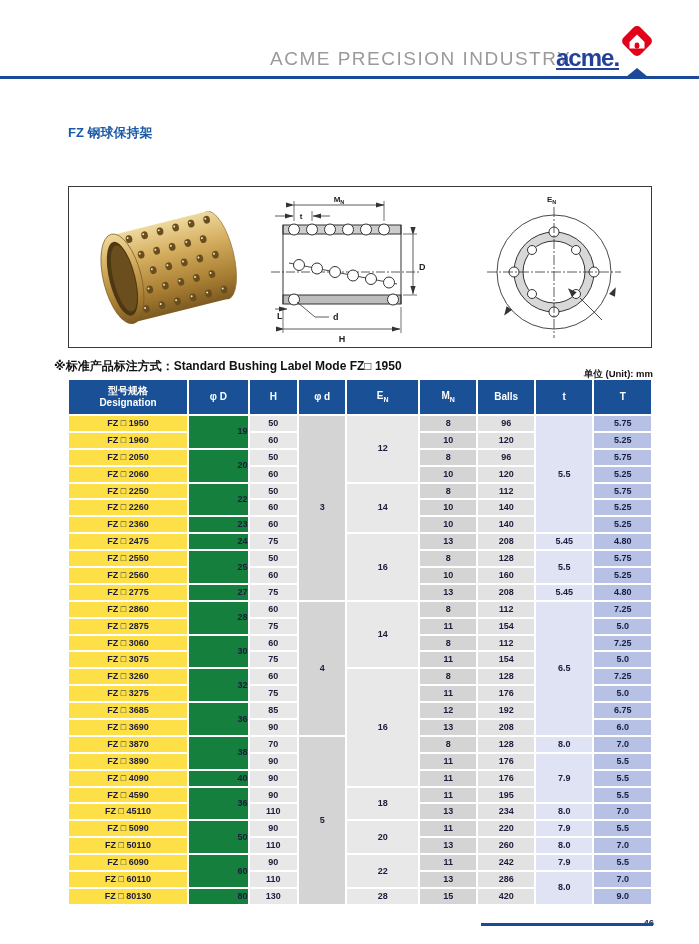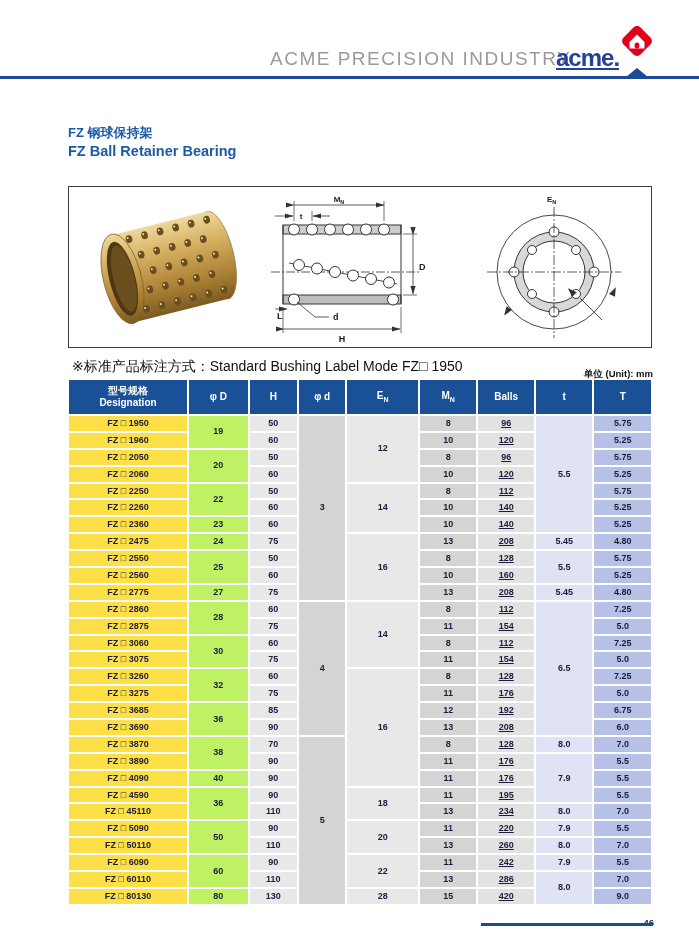--- a/index.html
+++ b/index.html
@@ -18,37 +18,37 @@
   
   .title-zh{position:absolute;left:68px;top:124px;font-size:13px;font-weight:bold;color:#1b5aa5;}
   .title-en{position:absolute;left:68px;top:143px;font-size:14.5px;font-weight:bold;color:#1b5aa5;}
   
   .dbox{position:absolute;left:68px;top:186px;width:584px;height:162px;background:#fff;
         border:1.2px solid #3a3a3a;box-sizing:border-box;}
   .dbox svg{position:absolute;}
   .dlbl{font-family:"Liberation Sans",sans-serif;font-size:8px;font-weight:bold;fill:#222;}
   .dlbl-big{font-family:"Liberation Sans",sans-serif;font-size:9px;font-weight:bold;fill:#222;}
   
-  .note{position:absolute;left:72px;top:358px;font-size:14px;font-weight:normal;color:#111;}
+  .note{position:absolute;left:54px;top:358px;font-size:12px;font-weight:bold;color:#111;}
   .unit{position:absolute;right:46px;top:368px;font-size:9.5px;font-weight:bold;color:#111;}
   
   #spec{position:absolute;left:67px;top:378px;width:586px;border-collapse:separate;
         border-spacing:2px;table-layout:fixed;}
   #spec th{background:#1a5096;color:#fff;font-size:10px;font-weight:bold;height:34px;
            text-align:center;vertical-align:middle;padding:0;line-height:1.25;}
   #spec th sub{font-size:7px;}
   #spec td{text-align:center;vertical-align:middle;height:14.9px;padding:0;
            font-size:9px;font-weight:bold;color:#1c1c3c;line-height:1;}
   #spec td.c0{background:#fde047;}
-  #spec td.c1{background:#bef264;}
+  #spec td.c1{background:#15803d;text-align:right;}
   #spec td.c2{background:#e8e8e8;}
   #spec td.c3{background:#d4d4d4;}
   #spec td.c4{background:#e8e8e8;}
   #spec td.c5{background:#d4d4d4;}
-  #spec td.c6{background:#e2e2e2;text-decoration:underline;}
+  #spec td.c6{background:#e2e2e2;}
   #spec td.c7{background:#dfe3f4;}
   #spec td.c8{background:#b7c1e6;}
   
   .page-num{position:absolute;left:640px;top:905px;width:14px;text-align:right;
             font-size:9.5px;font-weight:bold;color:#1c2f66;margin-top:12px;}
   .rule-bottom{position:absolute;left:481px;top:923px;width:172px;height:3px;background:#1b4a9b;}
 </style>
 </head>
 <body>
 
@@ -60,21 +60,20 @@
     <svg width="40" height="42" viewBox="0 0 40 42">
       <rect x="8" y="5" width="24" height="24" rx="5" transform="rotate(45 20 17)" fill="#e2001a"></rect>
       <path d="M20 10.5 L27.5 18 L27.5 24.5 L12.5 24.5 L12.5 18 Z" fill="#ffffff"></path>
       <rect x="17.6" y="18.5" width="4.8" height="6.2" rx="2.4" fill="#e2001a"></rect>
     </svg>
   </div>
   <div class="chevron"></div>
   <div class="rule-top"></div>
 
   <div class="title-zh">FZ 钢球保持架</div>
-  <div class="title-en">FZ Ball Retainer Bearing</div>
 
   <div class="dbox">
 
     <svg style="left:12px;top:6px" width="178" height="148" viewBox="0 0 178 148">
       <defs>
         <linearGradient id="gold" x1="0" y1="0" x2="0" y2="1">
           <stop offset="0" stop-color="#eed99e"></stop>
           <stop offset="0.32" stop-color="#d6af61"></stop>
           <stop offset="0.72" stop-color="#aa8034"></stop>
           <stop offset="1" stop-color="#7c5b21"></stop>

